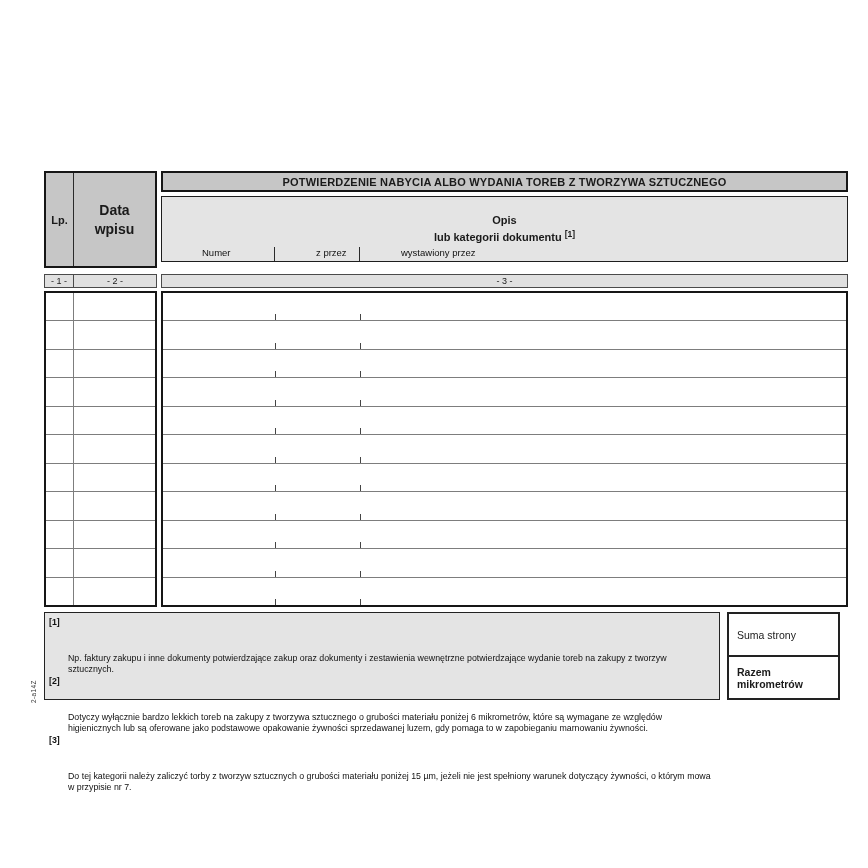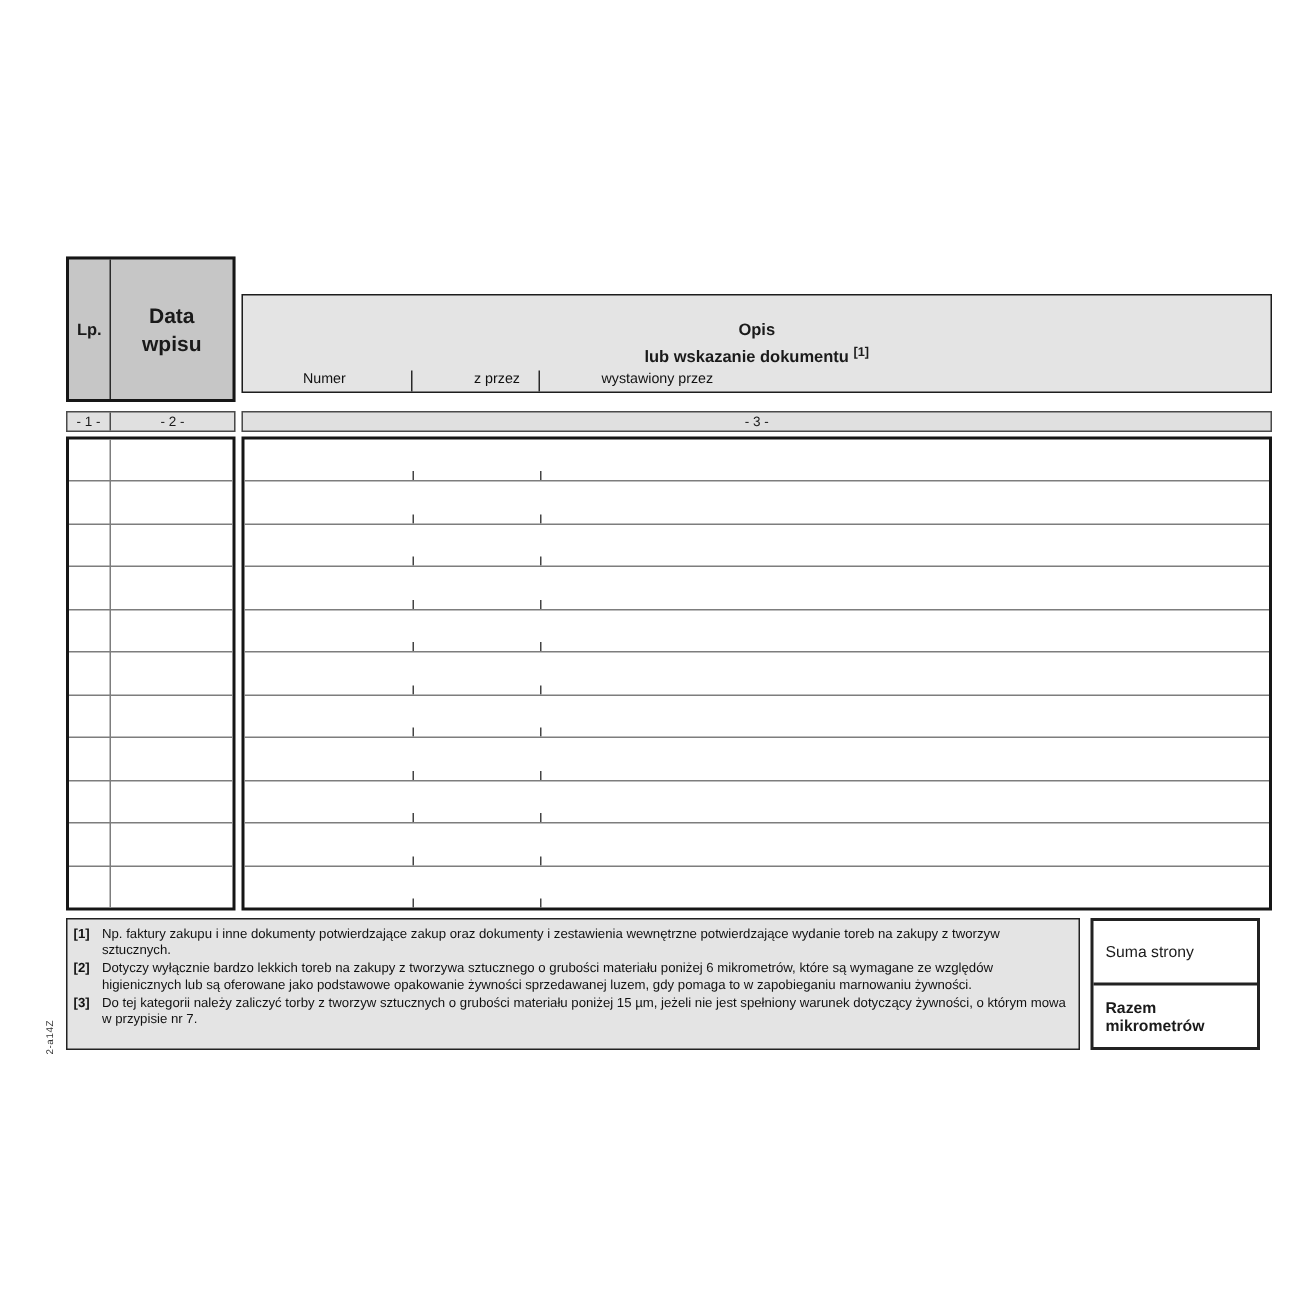--- a/index.html
+++ b/index.html
@@ -36,21 +36,21 @@
   .body-left .vdiv{position:absolute;left:27px;top:0;bottom:0;width:1px;background:#7d7d7d;}
   .body-right{left:161px;top:291px;width:687px;height:316px;border:2px solid #161616;background:#fff;display:flex;flex-direction:column;}
   .trow{flex:1;position:relative;}
   .trow + .trow{border-top:1px solid #7d7d7d;}
   .tick{position:absolute;bottom:0;width:1px;height:6px;background:#444;}
 
   
   .footnote-box{left:44px;top:612px;width:676px;height:88px;background:#e4e4e4;border:1.5px solid #222;padding:4px 8px 0 4px;}
   .fn-row{display:flex;font-size:8.8px;line-height:11.4px;color:#111;}
   .fn-label{width:17px;font-weight:bold;flex-shrink:0;}
-  .fn-text{flex:1;padding-left:2px;}
+  .fn-text{flex:1;padding-left:2px;margin-top:36px;}
 
   
   .summary{left:727px;top:612px;width:113px;height:88px;border:2px solid #222;background:#fff;display:flex;flex-direction:column;}
   .summary-cell{flex:1;display:flex;align-items:center;padding-left:8px;font-size:10.5px;}
   .summary-cell + .summary-cell{border-top:2px solid #222;}
   .summary-cell:last-child{font-weight:bold;}
 
   
   .vertical-code{position:absolute;left:30px;top:703px;transform:rotate(-90deg);transform-origin:0 0;font-size:6.5px;color:#333;letter-spacing:0.4px;white-space:nowrap;}
 </style>
@@ -58,25 +58,28 @@
 <body>
 
 <div id="paper">
 
   <div class="abs left-header">
     <div class="lp-cell">Lp.</div>
     <div class="dw-cell">Data
 wpisu</div>
   </div>
 
+  <div class="abs title-bar">
+    <span>POTWIERDZENIE NABYCIA ALBO WYDANIA TOREB Z TWORZYWA SZTUCZNEGO</span>
+  </div>
 
   <div class="abs opis-box">
     <div class="opis-title">
       <span>Opis</span><br>
-      <span>lub wskazanie dokumentu</span><sup>[1]</sup>
+      <span>lub kategorii dokumentu</span><sup>[1]</sup>
     </div>
     <span class="subcol-label" style="left:4px;">Numer</span>
     <div class="subcol-divider" style="left:112px;"></div>
     <span class="subcol-label" style="left:118px;">z przez</span>
     <div class="subcol-divider" style="left:197px;"></div>
     <span class="subcol-label" style="left:203px;">wystawiony przez</span>
   </div>
 
   <div class="abs colnum-left">
     <div class="colnum-cell colnum-1">- 1 -</div>

